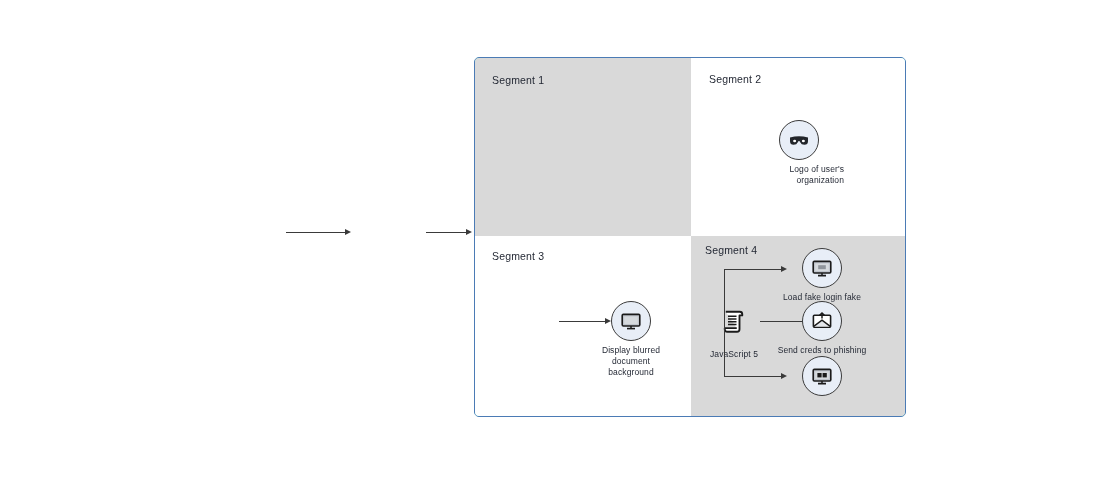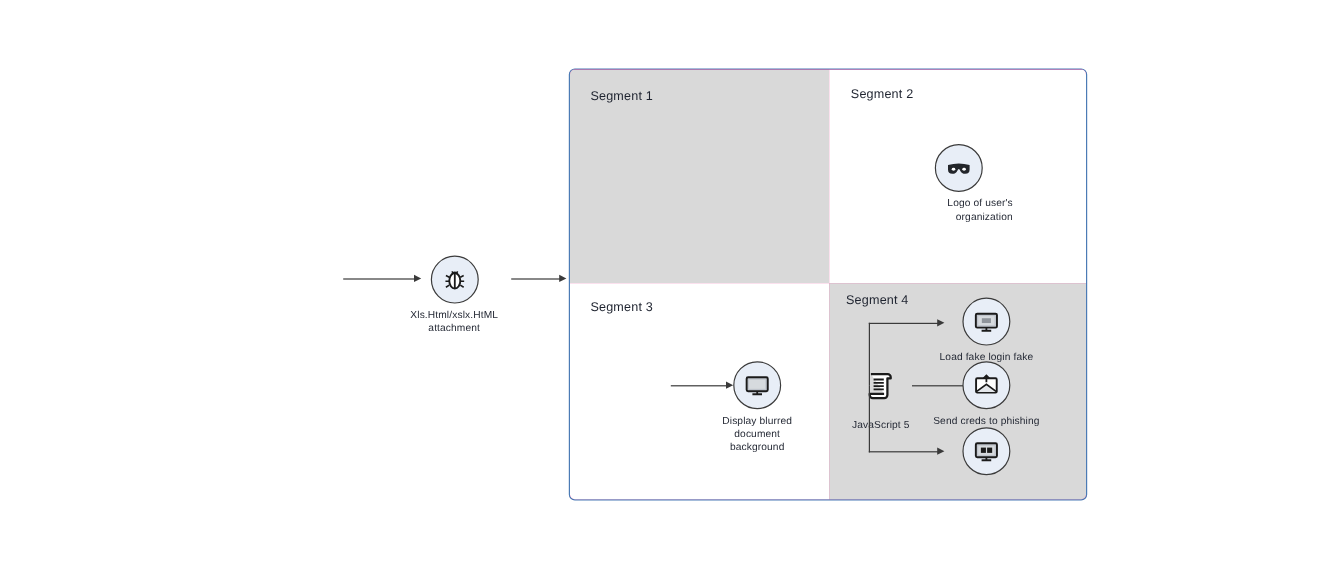--- a/index.html
+++ b/index.html
@@ -42,21 +42,21 @@
   }
   .elbow-v{position:absolute;width:1px;background:#3a3a3a;}
 
   
   #panel{
     position:absolute;
     left:474px;top:57px;
     width:432px;height:360px;
     border:1.4px solid #4b7bb5;
     border-radius:5px;
-    background:#ec4899;
+    background:#5eead4;
     box-sizing:border-box;
     overflow:hidden;
   }
   .quad{position:absolute;box-sizing:border-box;}
   .quad.grey{background:#d9d9d9;}
   .quad.white{background:#ffffff;}
   .seg-title{
     position:absolute;
     font-size:10.5px;
     color:#1f2430;
@@ -65,39 +65,20 @@
 </style>
 </head>
 <body>
 
 <div id="stage">
 
 
   <div class="arrow-h" style="left:286px;top:232px;width:60px;"></div>
   <div class="arrow-head" style="left:345px;top:229px;"></div>
 
-  <div class="node" style="left:332px;top:213px;width:93px;">
-    <div class="icon-circle">
-      <svg width="24" height="24" viewBox="0 0 24 24">
-        <ellipse cx="12" cy="13" rx="4.6" ry="6.4" fill="#fff" stroke="#1b1b1b" stroke-width="1.6"></ellipse>
-        <line x1="12" y1="7" x2="12" y2="19" stroke="#1b1b1b" stroke-width="1.5"></line>
-        <path d="M9.6 7.6 a2.6 2.6 0 0 1 4.8 0" fill="none" stroke="#1b1b1b" stroke-width="1.5"></path>
-        <line x1="9.6" y1="5.2" x2="10.8" y2="7" stroke="#1b1b1b" stroke-width="1.3"></line>
-        <line x1="14.4" y1="5.2" x2="13.2" y2="7" stroke="#1b1b1b" stroke-width="1.3"></line>
-        <line x1="7.4" y1="10" x2="4.6" y2="8.6" stroke="#1b1b1b" stroke-width="1.3"></line>
-        <line x1="7.4" y1="13.4" x2="4.2" y2="13.4" stroke="#1b1b1b" stroke-width="1.3"></line>
-        <line x1="7.4" y1="16.6" x2="4.6" y2="18.4" stroke="#1b1b1b" stroke-width="1.3"></line>
-        <line x1="16.6" y1="10" x2="19.4" y2="8.6" stroke="#1b1b1b" stroke-width="1.3"></line>
-        <line x1="16.6" y1="13.4" x2="19.8" y2="13.4" stroke="#1b1b1b" stroke-width="1.3"></line>
-        <line x1="16.6" y1="16.6" x2="19.4" y2="18.4" stroke="#1b1b1b" stroke-width="1.3"></line>
-      </svg>
-    </div>
-    <div class="cap" style="white-space:pre-line;">Xls.Html/xslx.HtML
-attachment</div>
-  </div>
 
   <div class="arrow-h" style="left:426px;top:232px;width:42px;"></div>
   <div class="arrow-head" style="left:466px;top:229px;"></div>
 
   <div id="panel">
 
     <div class="quad grey" style="left:0;top:0;width:216px;height:178px;"></div>
     <div class="quad white" style="left:216px;top:0;width:216px;height:178px;"></div>
     <div class="quad white" style="left:0;top:178px;width:216px;height:182px;"></div>
     <div class="quad grey" style="left:216px;top:178px;width:216px;height:182px;"></div>

